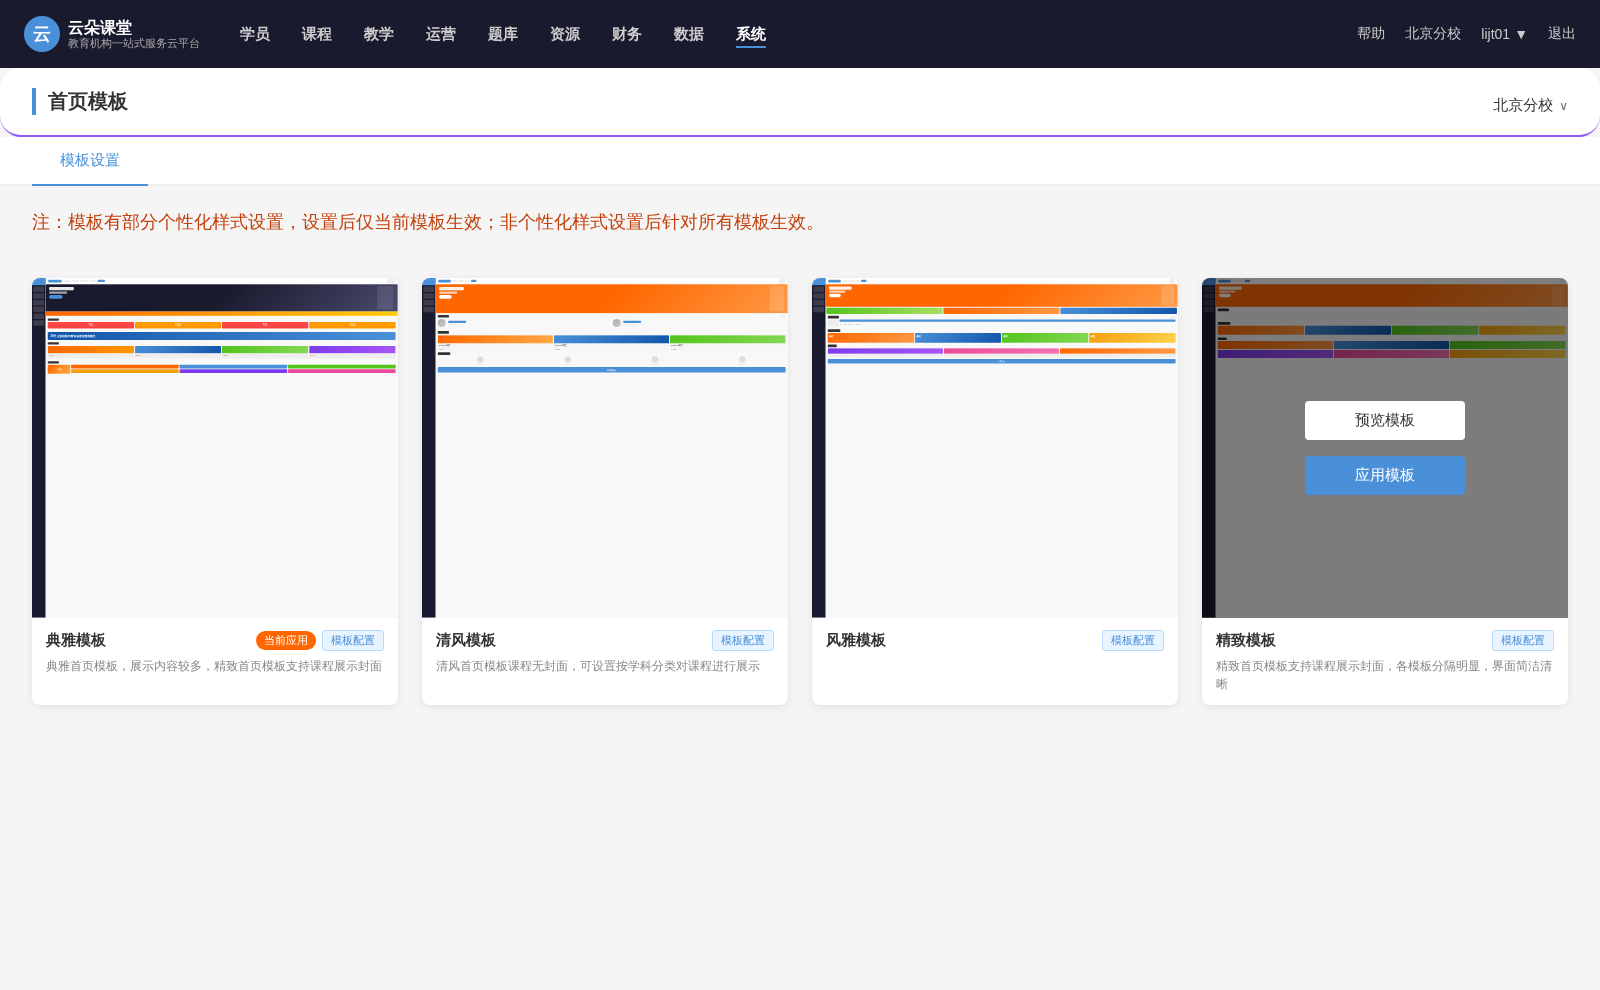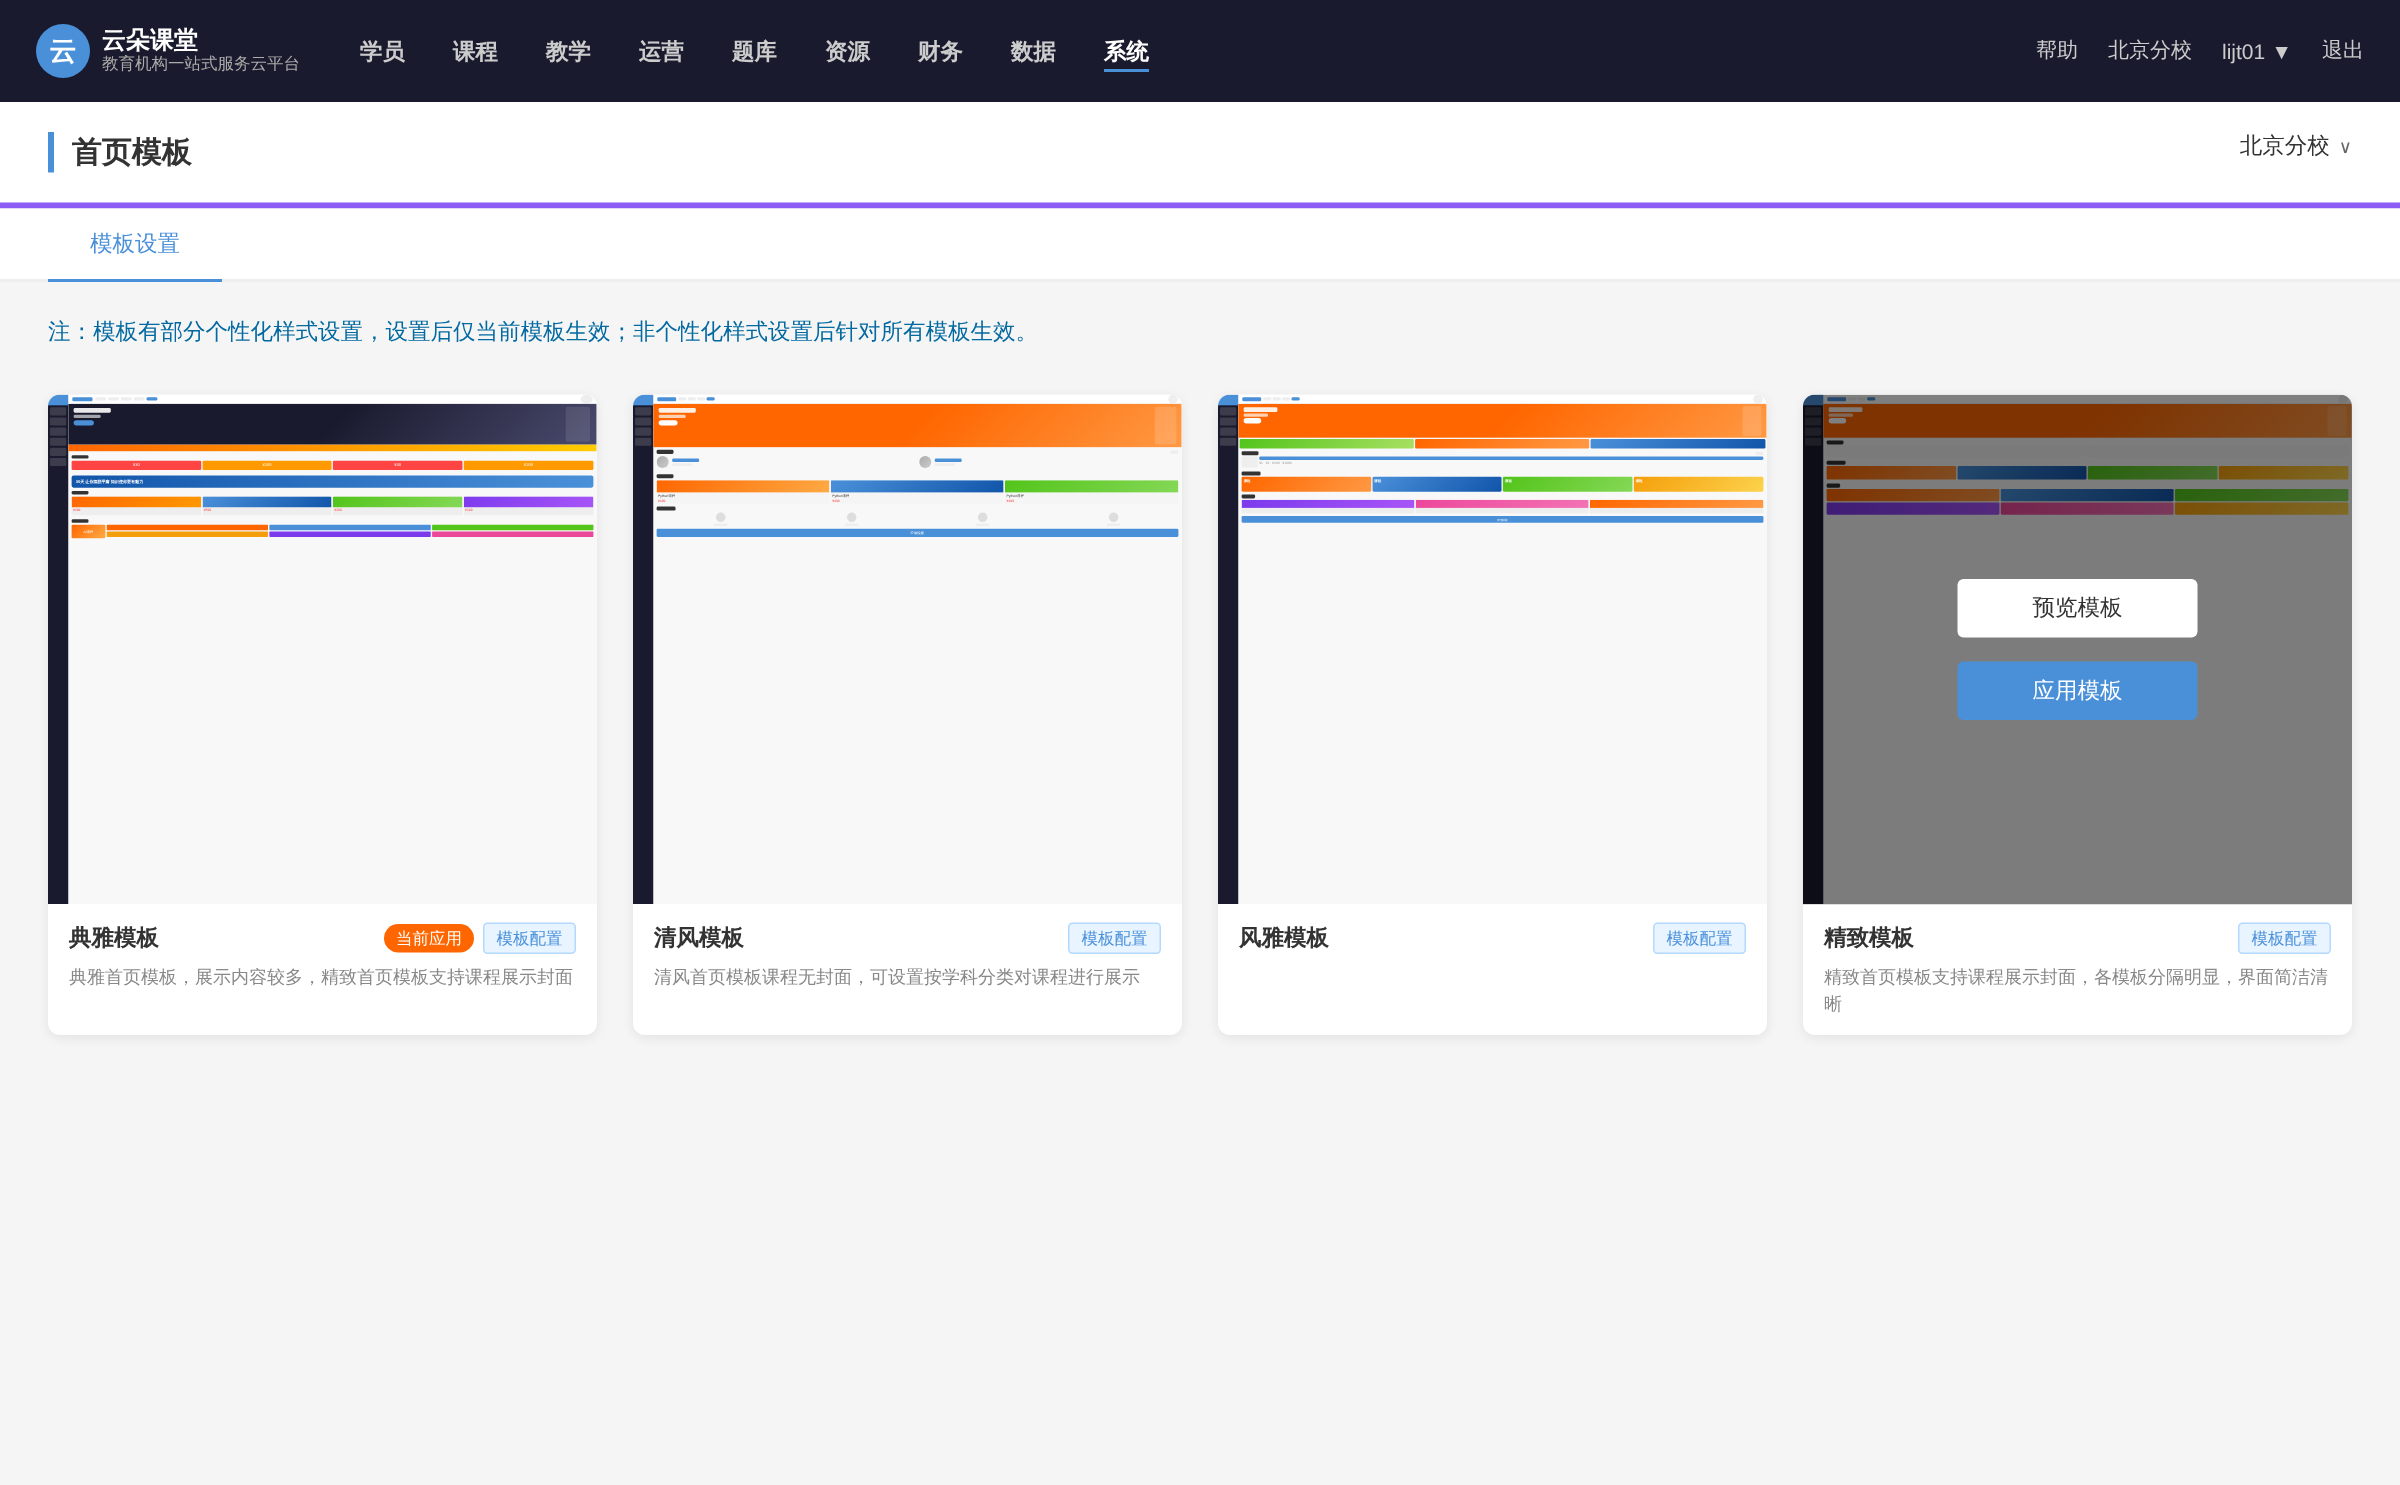--- a/index.html
+++ b/index.html
@@ -65,23 +65,24 @@
       color: #ccc;
     }
     .nav-right span { cursor: pointer; }
     .nav-user { display: flex; align-items: center; gap: 4px; }
 
     
     .page-header {
       background: white;
       padding: 20px 32px;
       display: flex;
-      align-items: flex-start;
+      align-items: flex-end;
       justify-content: space-between;
-      border-bottom: 4px solid #8b5cf6;
+      border-bottom: 2px solid #8b5cf6;
+      border-radius: 21px;
     }
     .page-title {
       font-size: 20px;
       font-weight: bold;
       color: #333;
       border-left: 4px solid #4a90d9;
       padding-left: 12px;
     }
     .branch-selector {
       display: flex;
@@ -115,23 +116,23 @@
       color: #4a90d9;
       border-bottom: 2px solid #4a90d9;
       font-weight: 500;
     }
 
     
     .content {
       padding: 24px 32px;
     }
     .notice {
-      color: #0369a1;
-      font-size: 15px;
-      margin-bottom: 32px;
+      color: #c2410c;
+      font-size: 18px;
+      margin-bottom: 44px;
     }
 
     
     .template-grid {
       display: grid;
       grid-template-columns: repeat(4, 1fr);
       gap: 24px;
     }
     .template-card {
       background: white;

